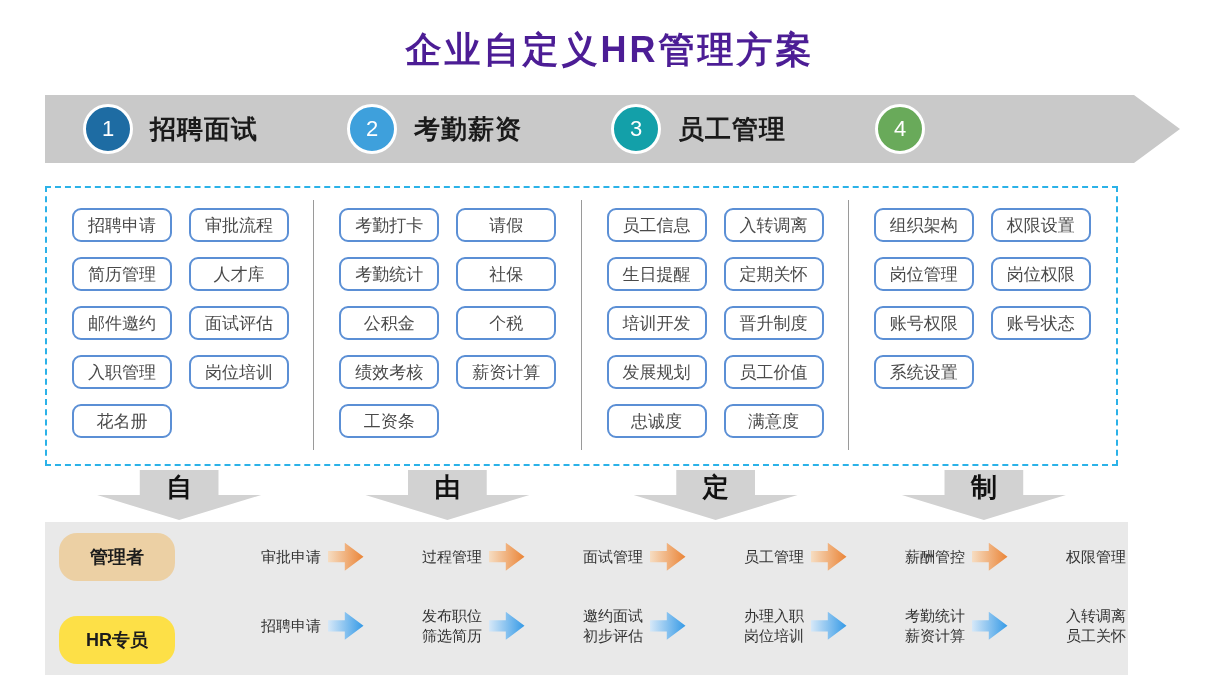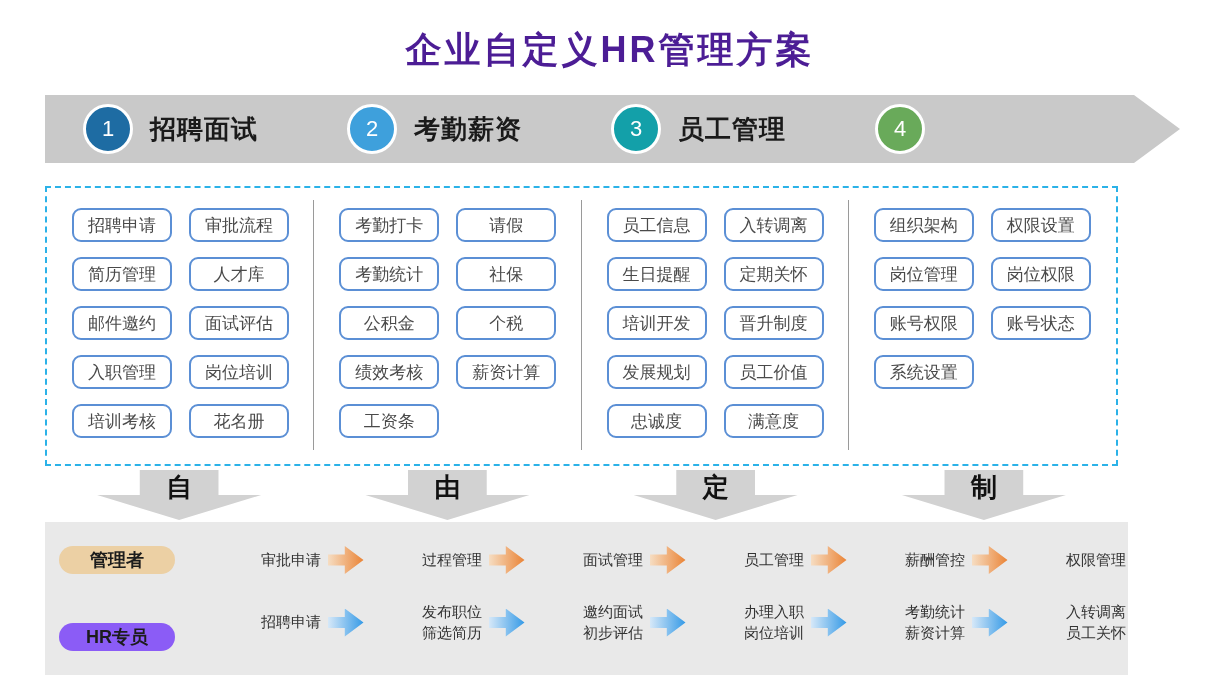--- a/index.html
+++ b/index.html
@@ -69,21 +69,21 @@
     position:absolute;left:45px;top:522px;width:1083px;height:153px;
     background:#e9e9e9;box-sizing:border-box;
     display:flex;flex-direction:column;justify-content:space-evenly;
     padding:4px 0 4px 14px;
   }
   .flow-row{
     display:grid;align-items:center;
     grid-template-columns:150px 112px 49px 112px 49px 112px 49px 112px 49px 112px 49px 112px;
   }
   .role-pill{
-    width:116px;height:28px;border-radius:18px;
+    width:116px;height:48px;border-radius:18px;
     display:flex;align-items:center;justify-content:center;
     font-size:18px;font-weight:700;color:#1c1c1c;
   }
   .flow-step{
     text-align:right;font-size:15px;font-weight:400;color:#333333;
     white-space:pre-line;line-height:1.35;
   }
   .flow-arrow{
     width:36px;height:28px;justify-self:center;
     clip-path:polygon(0 30%,48% 30%,48% 0,100% 50%,48% 100%,48% 70%,0 70%);
@@ -115,21 +115,20 @@
 <div class="modules">
   <div class="module-col">
       <div class="tag">招聘申请</div>
       <div class="tag">审批流程</div>
       <div class="tag">简历管理</div>
       <div class="tag">人才库</div>
       <div class="tag">邮件邀约</div>
       <div class="tag">面试评估</div>
       <div class="tag">入职管理</div>
       <div class="tag">岗位培训</div>
-      <div class="tag">培训考核</div>
       <div class="tag">花名册</div>
     </div>
   <div class="module-col">
       <div class="tag">考勤打卡</div>
       <div class="tag">请假</div>
       <div class="tag">考勤统计</div>
       <div class="tag">社保</div>
       <div class="tag">公积金</div>
       <div class="tag">个税</div>
       <div class="tag">绩效考核</div>
@@ -191,21 +190,21 @@
       <div class="flow-arrow" style="background: linear-gradient(90deg, rgb(246, 221, 194), rgb(234, 131, 53));"></div>
       <div class="flow-step">面试管理</div>
       <div class="flow-arrow" style="background: linear-gradient(90deg, rgb(246, 221, 194), rgb(234, 131, 53));"></div>
       <div class="flow-step">员工管理</div>
       <div class="flow-arrow" style="background: linear-gradient(90deg, rgb(246, 221, 194), rgb(234, 131, 53));"></div>
       <div class="flow-step">薪酬管控</div>
       <div class="flow-arrow" style="background: linear-gradient(90deg, rgb(246, 221, 194), rgb(234, 131, 53));"></div>
       <div class="flow-step">权限管理</div>
     </div>
   <div class="flow-row">
-    <div class="role-pill" style="background-color: #8b5cf6; margin-top: 29px;">HR专员</div>
+    <div class="role-pill" style="background-color: #fde047; margin-top: 29px;">HR专员</div>
   <div class="flow-step">招聘申请</div>
       <div class="flow-arrow" style="background: linear-gradient(90deg, rgb(214, 232, 248), rgb(51, 153, 230));"></div>
       <div class="flow-step">发布职位
 筛选简历</div>
       <div class="flow-arrow" style="background: linear-gradient(90deg, rgb(214, 232, 248), rgb(51, 153, 230));"></div>
       <div class="flow-step">邀约面试
 初步评估</div>
       <div class="flow-arrow" style="background: linear-gradient(90deg, rgb(214, 232, 248), rgb(51, 153, 230));"></div>
       <div class="flow-step">办理入职
 岗位培训</div>

